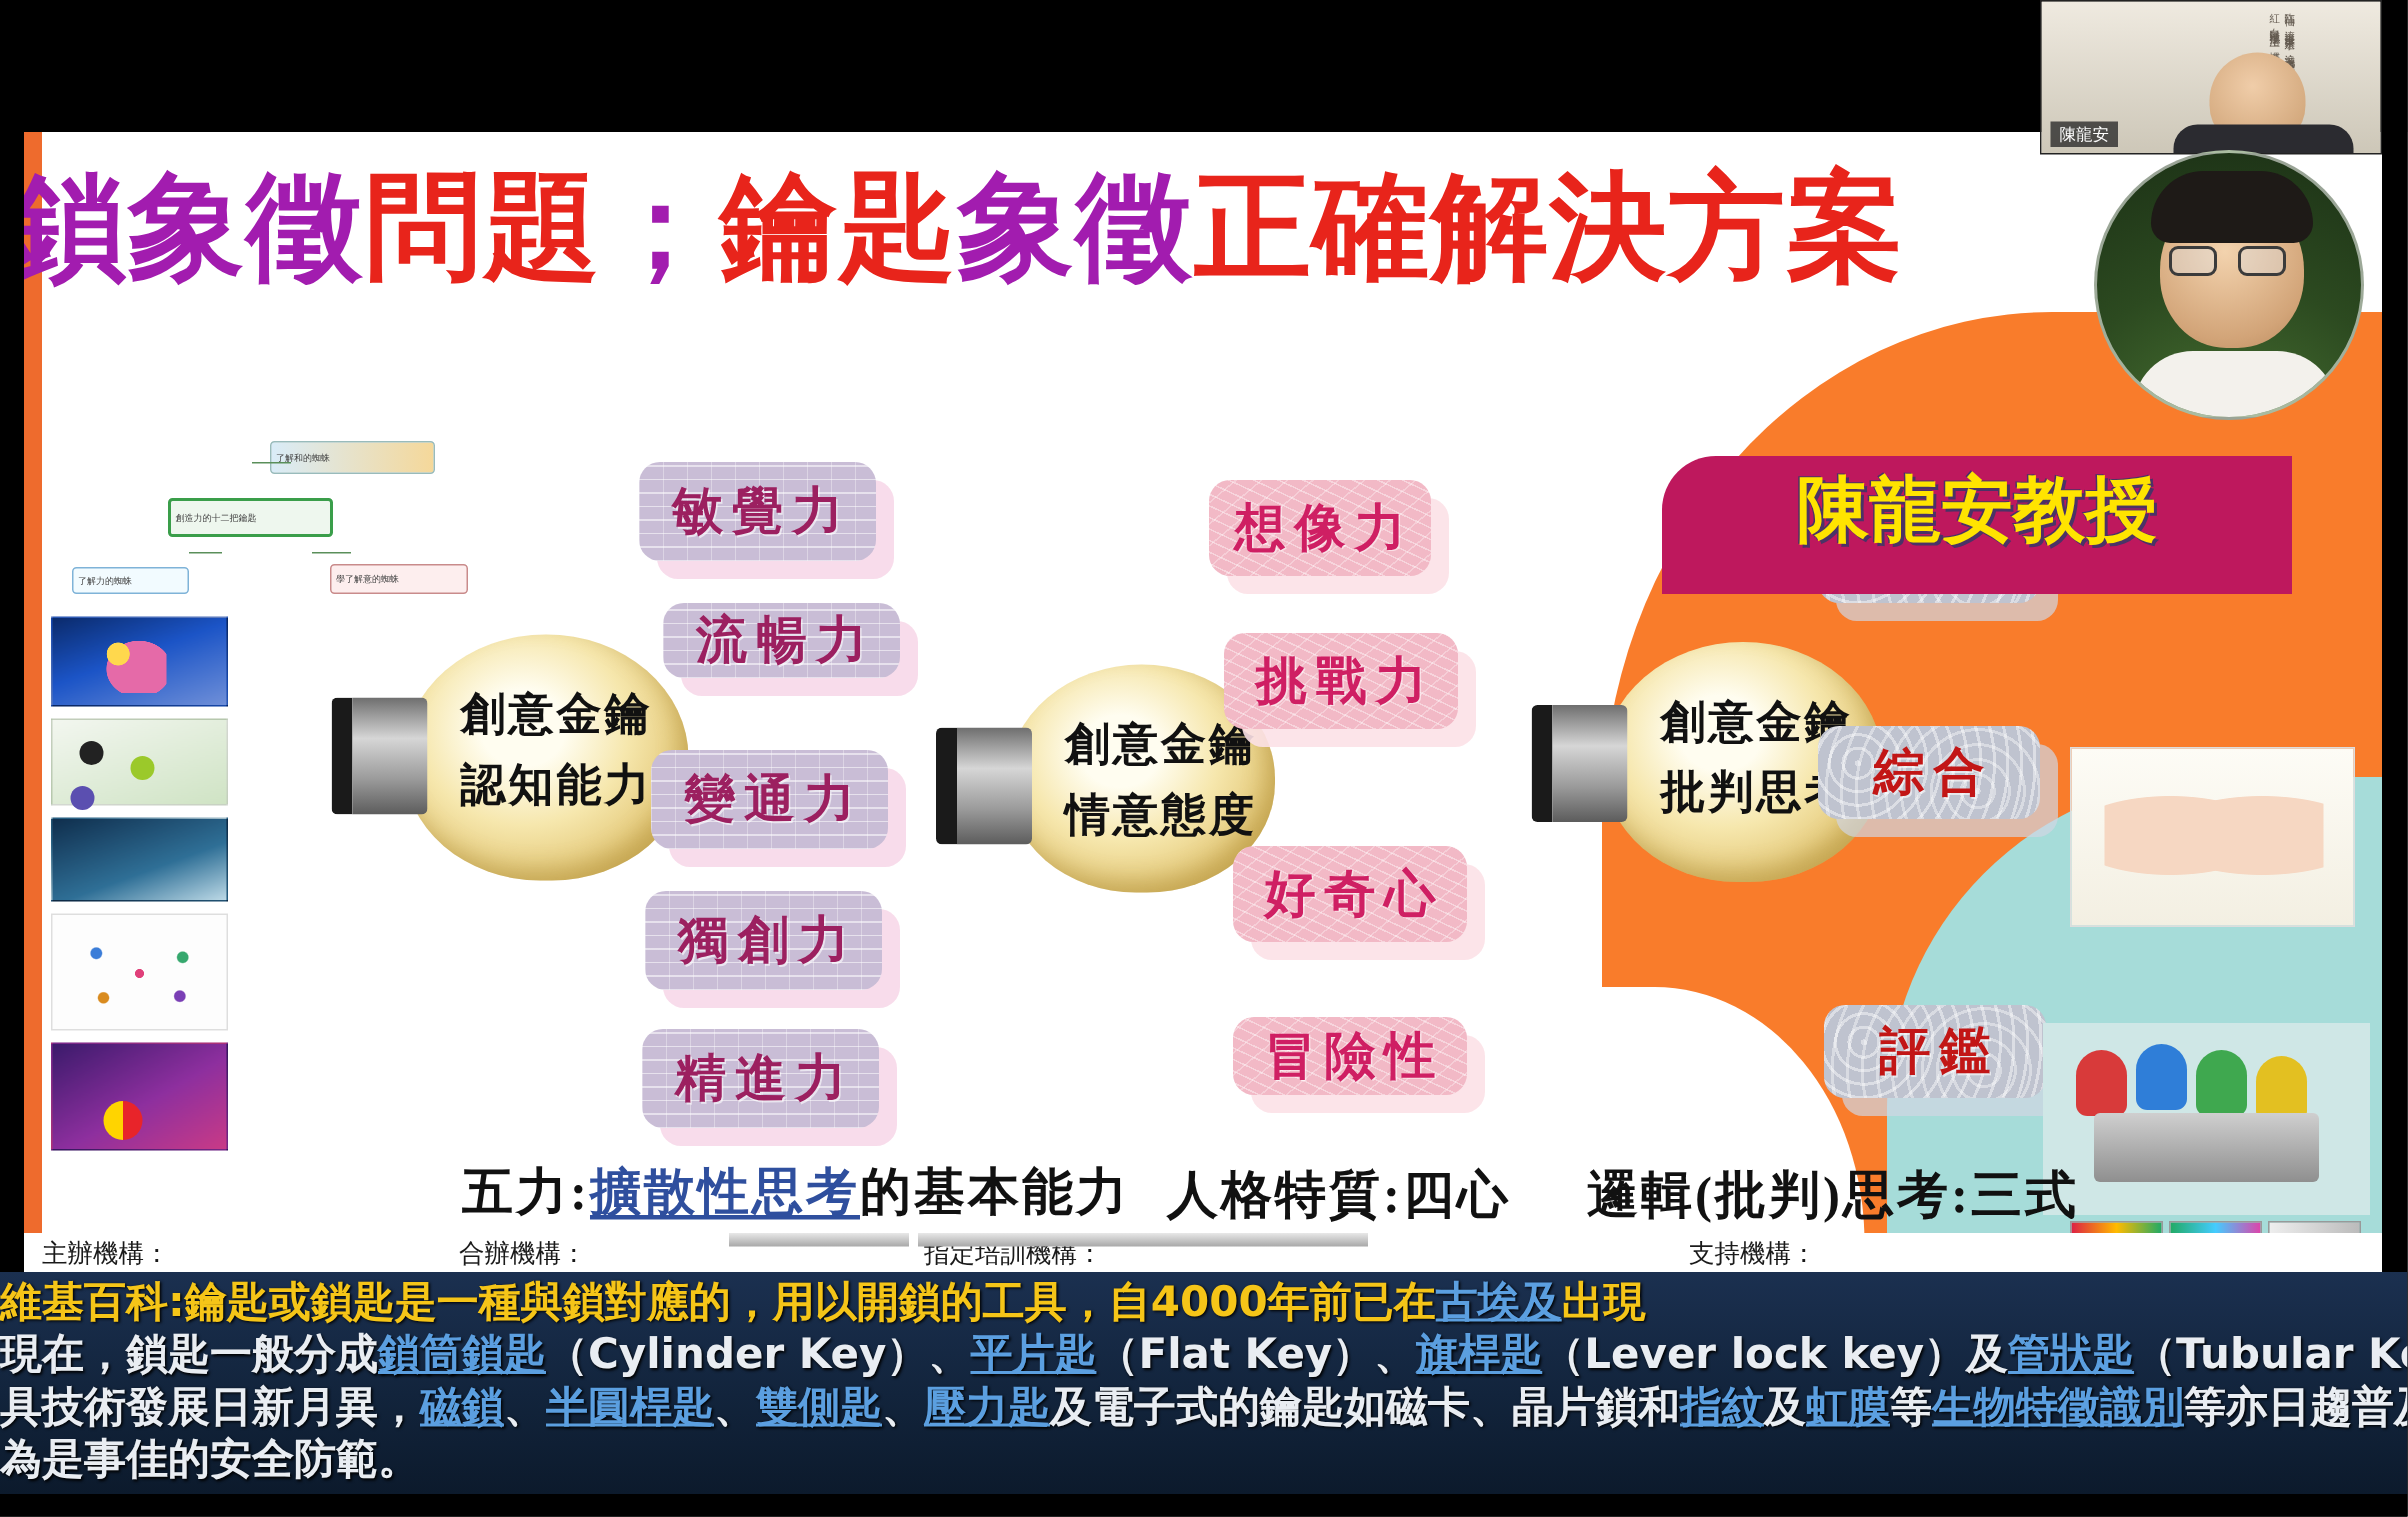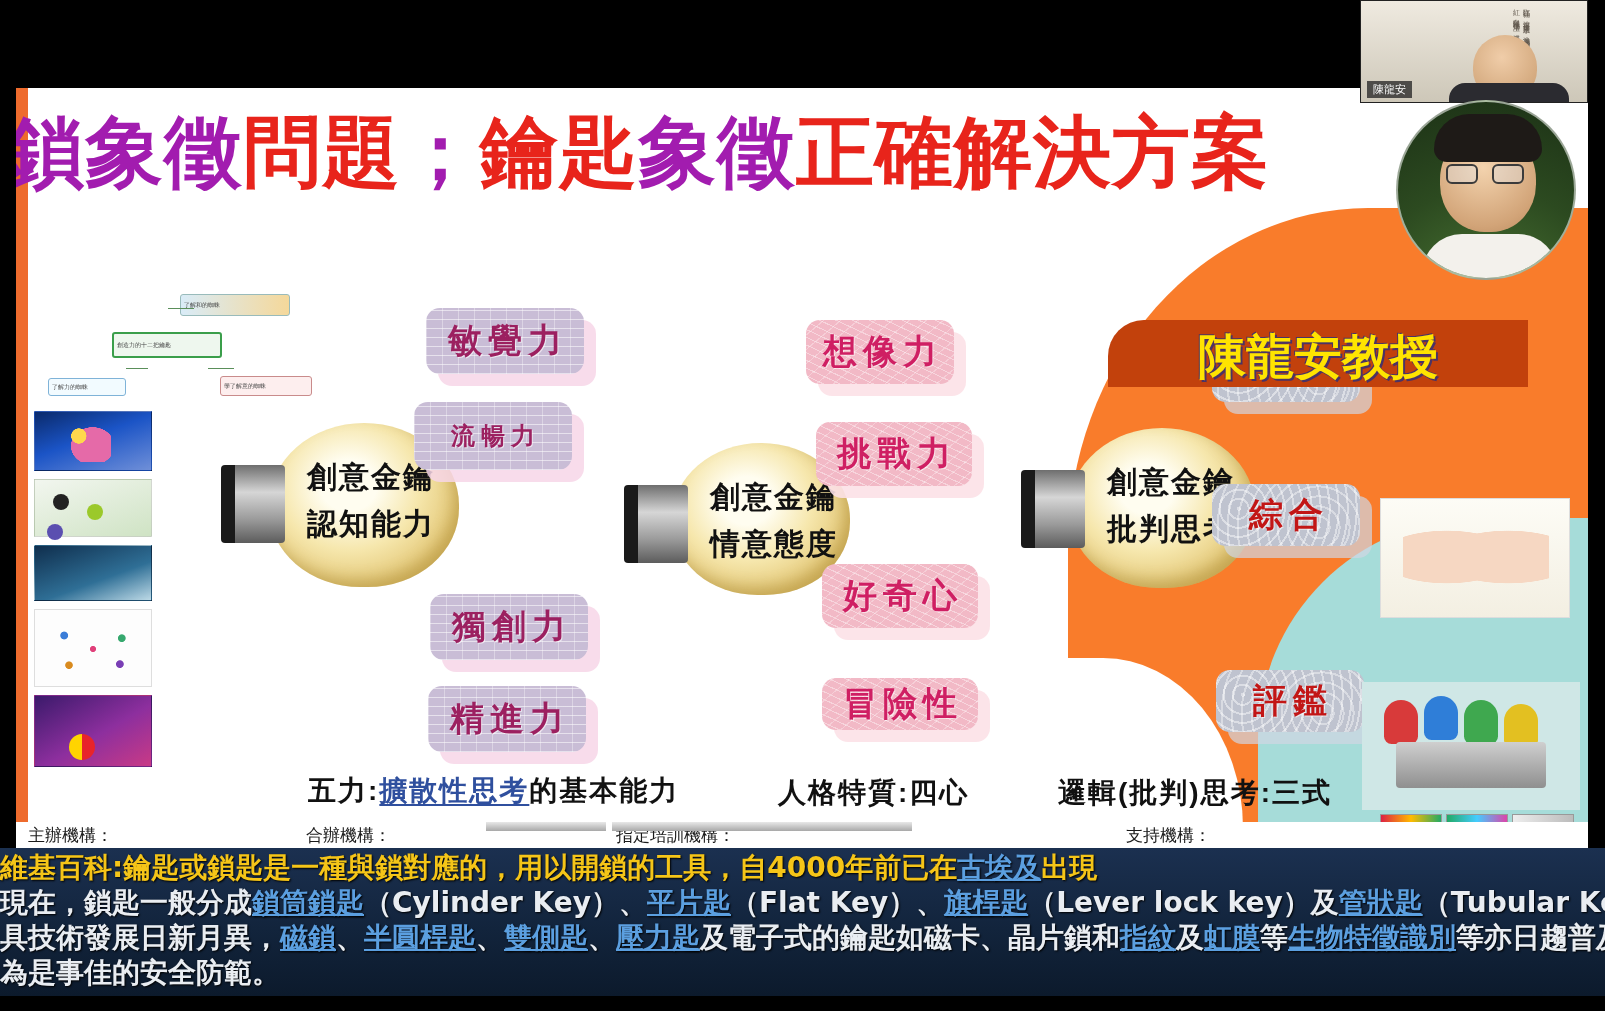--- a/index.html
+++ b/index.html
@@ -36,22 +36,22 @@
     position:absolute; left:-10px; top:14px; width:1430px; height:100px;
     font-family:"DejaVu Sans", sans-serif;
     font-size:78px; font-weight:700; line-height:100px;
     white-space:nowrap; letter-spacing:1px; z-index:30;
   }
   .title .blk { color:#a21caf; }
   .title .red { color:#e8241b; }
 
   
   .prof-banner {
-    position:absolute; left:1092px; top:232px; width:420px; height:67px;
-    background:#c2410c; border-top-left-radius:36px;
+    position:absolute; left:1092px; top:216px; width:420px; height:92px;
+    background:#be185d; border-top-left-radius:36px;
     z-index:18;
   }
   .prof-banner span {
     display:block; text-align:center; line-height:72px;
     font-family:"DejaVu Sans", sans-serif;
     font-size:48px; font-weight:700; color:#ffe400;
     text-shadow:2px 2px 0 #4a3366, -1px -1px 0 #4a3366;
   }
 
   
@@ -143,21 +143,21 @@
       repeating-radial-gradient(circle at 72% 70%, rgba(255,255,255,.4) 0 2px, transparent 2px 10px),
       #bfc3cf;
     color:#c21616;
     box-shadow:12px 12px 0 rgba(210,214,226,.7);
     text-shadow:1px 1px 0 rgba(255,255,255,.6);
   }
 
   
   .cap {
     position:absolute; z-index:22;
-    font-family:Liberation Sans, sans-serif; font-size:28px; font-weight:700; color:#111;
+    font-family:Liberation Serif, serif; font-size:34px; font-weight:700; color:#111;
     white-space:nowrap; letter-spacing:2px;
   }
   .cap .blue { color:#2f4f9e; text-decoration:underline; text-underline-offset:4px; }
 
   
   .brain-thumb {
     position:absolute; right:18px; top:410px; width:190px; height:120px; z-index:21;
     background:linear-gradient(180deg,#fdfcf6,#f3efe2); border:1px solid #ddd;
   }
   .brain-thumb::after{content:"";position:absolute;left:22px;top:18px;width:146px;height:80px;
@@ -309,21 +309,22 @@
     <div class="bulb" id="bulb3">
       <div class="glass"></div>
       <div class="base"></div>
       <div class="txt">
         <div>創意金鑰</div>
         <div>批判思考</div>
       </div>
     </div>
 
     <div class="chip lav" style="left:410px;top:220px;width:158px;height:66px;font-size:34px;">敏覺力</div>
-    <div class="chip lav" style="left:398px;top:314px;width:158px;height:68px;font-size:24px;">流暢力</div>
+    <div class="chip lav" style="left:426px;top:314px;width:158px;height:50px;font-size:34px;">流暢力</div>
+    <div class="chip lav" style="left:418px;top:412px;width:158px;height:66px;font-size:34px;">變通力</div>
     <div class="chip lav" style="left:414px;top:506px;width:158px;height:66px;font-size:34px;">獨創力</div>
     <div class="chip lav" style="left:412px;top:598px;width:158px;height:66px;font-size:34px;">精進力</div>
 
     <div class="chip pink" style="left:790px;top:232px;width:148px;height:64px;font-size:34px;">想像力</div>
     <div class="chip pink" style="left:800px;top:334px;width:156px;height:64px;font-size:34px;">挑戰力</div>
     <div class="chip pink" style="left:806px;top:476px;width:156px;height:64px;font-size:34px;">好奇心</div>
     <div class="chip pink" style="left:806px;top:590px;width:156px;height:52px;font-size:34px;">冒險性</div>
 
     <div class="chip gray" style="left:1196px;top:252px;width:148px;height:62px;font-size:34px;">分析</div>
     <div class="chip gray" style="left:1196px;top:396px;width:148px;height:62px;font-size:34px;">綜合</div>

